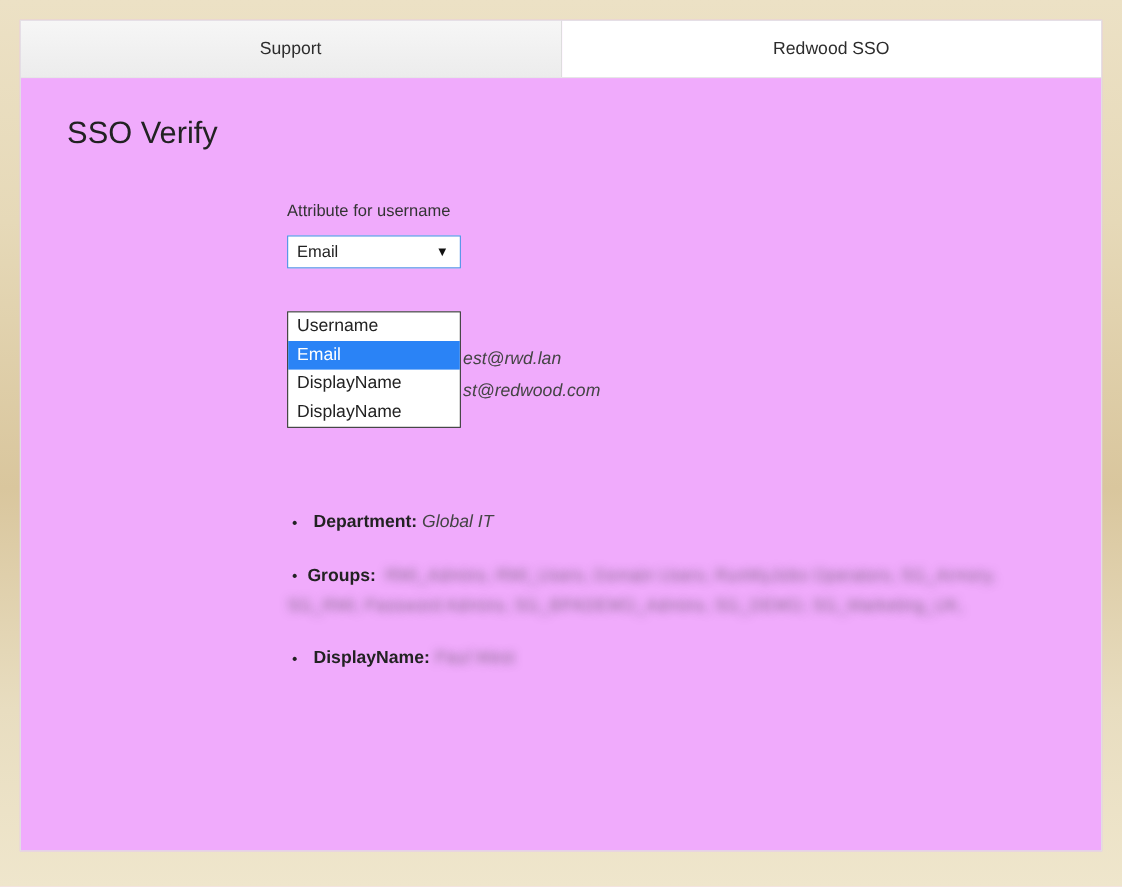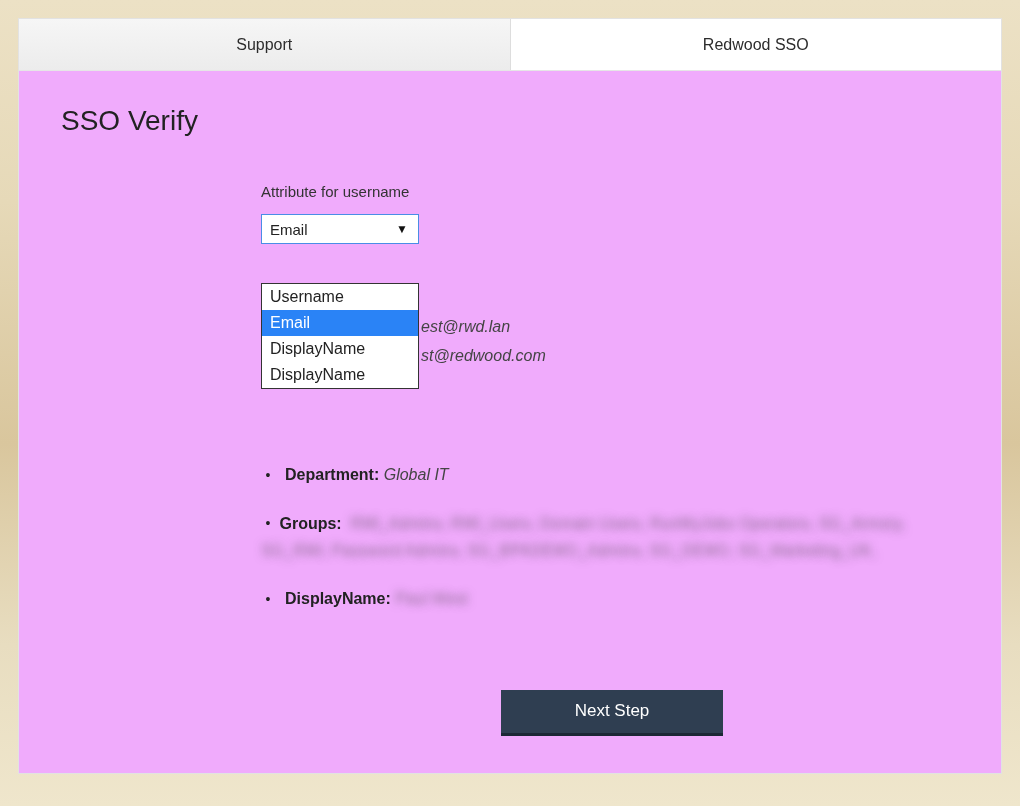--- a/index.html
+++ b/index.html
@@ -223,17 +223,16 @@
         <li class="attr-row">
           <span class="bullet">•</span>
           <span>
             <span class="attr-label">DisplayName:</span>
             <span class="attr-value blurred">Paul West</span>
           </span>
         </li>
 
       </ul>
 
-      <button class="next-btn">Next Step</button>
 
     </div>
   </div>
 </div>
 
 </body></html>

